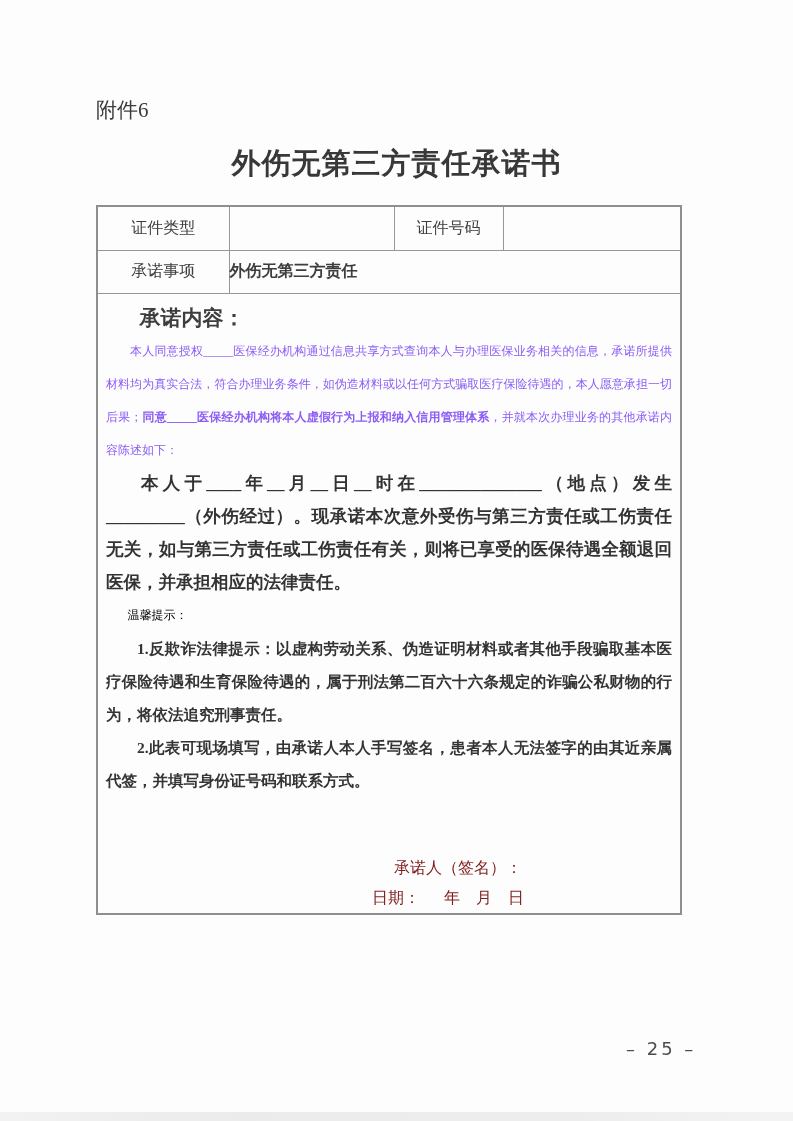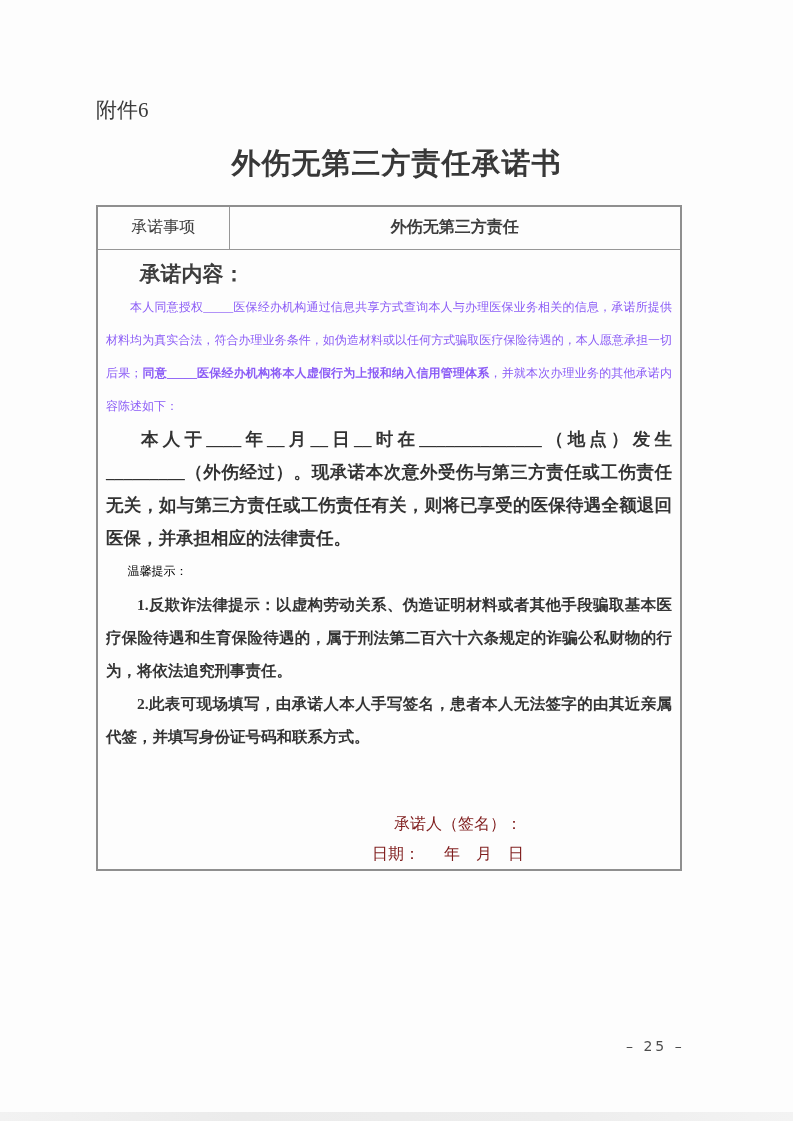--- a/index.html
+++ b/index.html
@@ -42,21 +42,20 @@
   }
   td.label-cell {
     text-align: center;
     vertical-align: middle;
   }
   td.input-cell { background: #fdfdfd; }
   tr.r1 td { height: 41px; }
   tr.r2 td { height: 44px; }
   tr.r3 td { height: 43px; }
   td.commitment-value {
-    text-align: center;
     vertical-align: middle;
     font-weight: bold;
     font-size: 16.5px;
     color: #333;
   }
   tr.content-row td.content-cell {
     height: 540px;
     vertical-align: top;
     padding: 8px 8px 0 8px;
   }
@@ -103,21 +102,21 @@
     font-size: 16px;
     line-height: 30px;
     color: #7f1d1d;
   }
   .sig1 { margin-left: 288px; }
   .sig2 { margin-left: 266px; }
   .page-number {
     position: absolute;
     left: 626px; top: 1038px;
     font-family: "DejaVu Sans", "Liberation Sans", sans-serif;
-    font-size: 14px;
+    font-size: 18px;
     color: #4d4d4d;
     letter-spacing: 3px;
     white-space: pre;
   }
   .scan-edge {
     position: absolute;
     left: 0; bottom: 0;
     width: 100%; height: 9px;
     background: linear-gradient(to right, #f2f2f2, #ebebeb 30%, #ededed 70%, #f3f3f3);
   }
@@ -130,20 +129,26 @@
 <h1 class="doc-title">外伤无第三方责任承诺书</h1>
 
 <table class="form-table">
   <colgroup>
     <col style="width:132px">
       <col style="width:165px">
       <col style="width:109px">
       <col style="width:178px">
   </colgroup>
   <tbody>
+    <tr class="r2">
+      <td class="label-cell">证件类型</td>
+      <td class="input-cell"></td>
+      <td class="label-cell">证件号码</td>
+      <td class="input-cell"></td>
+    </tr>
     <tr class="r3">
       <td class="label-cell">承诺事项</td>
       <td class="commitment-value" colspan="3">外伤无第三方责任</td>
     </tr>
     <tr class="content-row">
       <td class="content-cell" colspan="4">
         <div class="content-heading">承诺内容：</div>
         <p class="para"><span>本人同意授权_____医保经办机构通过信息共享方式查询本人与办理医保业务相关的信息，承诺所提供材料均为真实合法，符合办理业务条件，如伪造材料或以任何方式骗取医疗保险待遇的，本人愿意承担一切后果；</span><span class="bold">同意_____医保经办机构将本人虚假行为上报和纳入信用管理体系</span><span>，并就本次办理业务的其他承诺内容陈述如下：</span></p>
         <p class="statement">本人于____年__月__日__时在______________（地点）发生_________（外伤经过）。现承诺本次意外受伤与第三方责任或工伤责任无关，如与第三方责任或工伤责任有关，则将已享受的医保待遇全额退回医保，并承担相应的法律责任。</p>
         <div class="tips-heading">温馨提示：</div>

